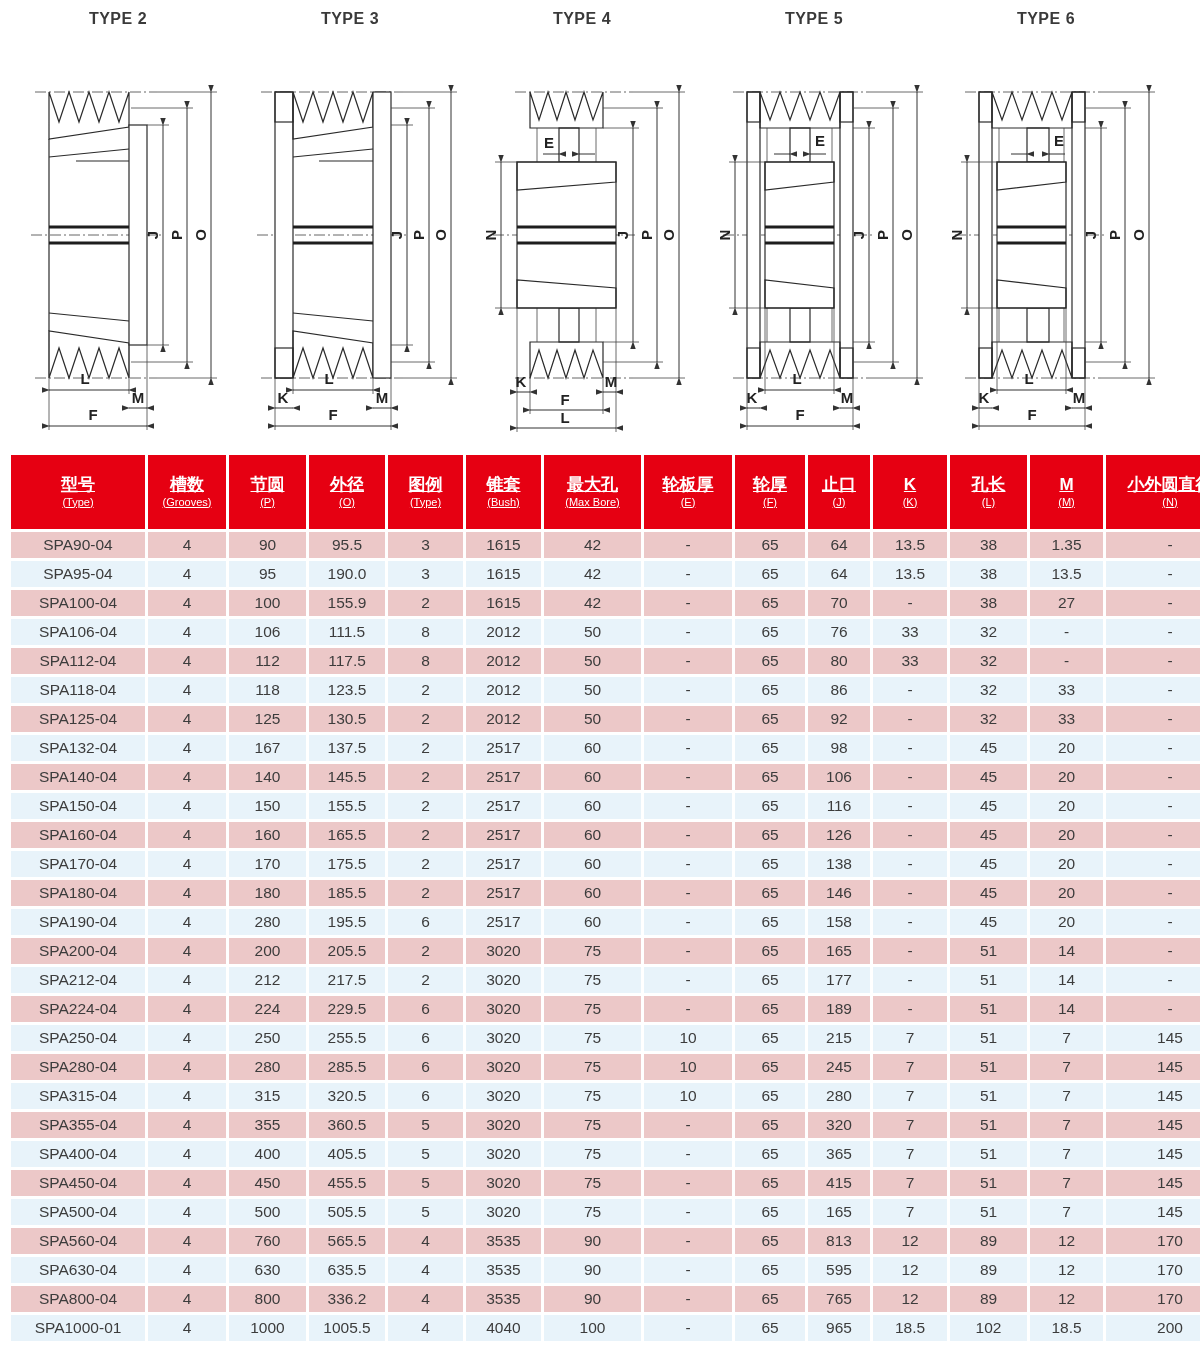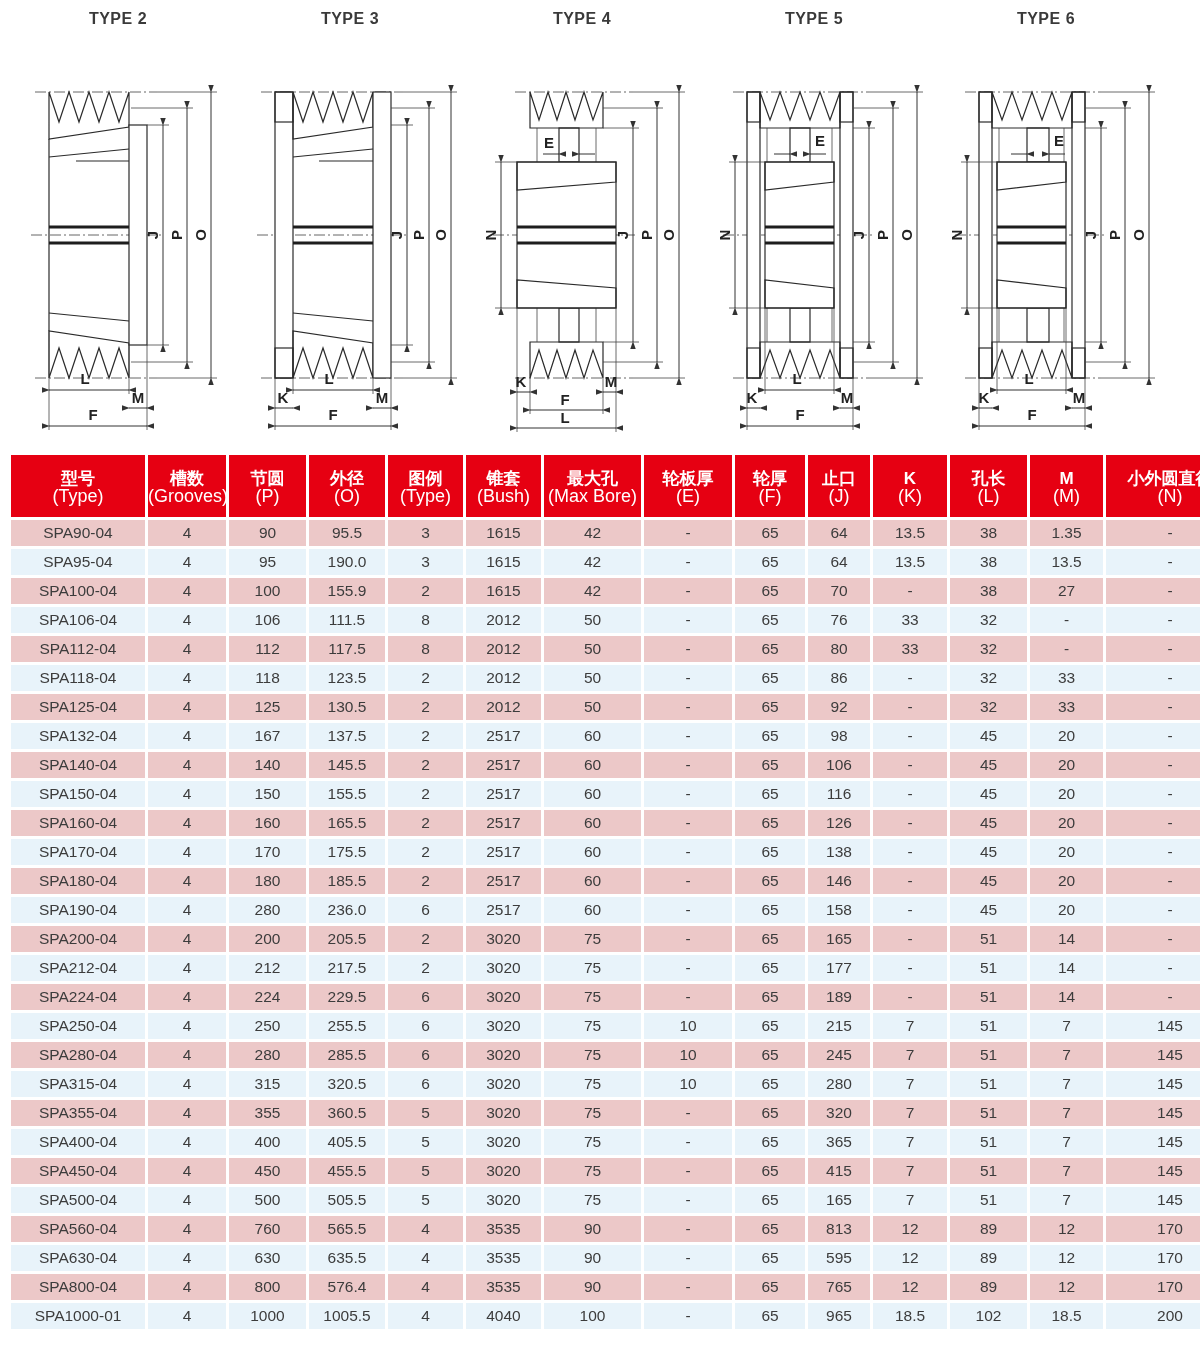--- a/index.html
+++ b/index.html
@@ -1,37 +1,37 @@
 <!DOCTYPE html>
 <html><head>
 <meta charset="utf-8">
 <style>
   * { box-sizing: border-box; margin: 0; padding: 0; }
   body { background: #ffffff; font-family: "Liberation Sans", sans-serif; }
   .page { width: 1200px; height: 1359px; background: #fff; overflow: hidden; }
 
   
-  .diagrams { display: flex; justify-content: center; padding: 6px 10px 0 10px; height: 448px; }
+  .diagrams { display: flex; justify-content: flex-end; padding: 6px 20px 0 10px; height: 448px; }
   .diagram { width: 232px; display: flex; flex-direction: column; align-items: center; }
   .diagram-title { font-size: 16px; font-weight: bold; color: #3a3a3a; letter-spacing: 0.5px; margin: 4px 0 2px 0; transform: translateX(-18px); }
   .diagram svg { display: block; }
 
   .body-line   { stroke: #2a2a2a; stroke-width: 1.2; fill: none; }
   .body-fill   { stroke: #2a2a2a; stroke-width: 1.2; fill: #ffffff; }
   .bore        { stroke: #1d1d1d; stroke-width: 3; }
   .cline       { stroke: #555; stroke-width: 0.9; stroke-dasharray: 11 3 2 3; fill: none; }
   .ext         { stroke: #444; stroke-width: 0.8; }
   .dim         { stroke: #333; stroke-width: 1; fill: none; }
   .dim-label   { font-family: "Liberation Sans", sans-serif; font-size: 15px; font-weight: bold; fill: #222; text-anchor: middle; }
 
   
   .spec-table { margin: 4px 8px 0 8px; border-collapse: separate; border-spacing: 3px; width: 1184px; table-layout: fixed; }
-  .spec-table th { background: #e60012; color: #ffffff; text-align: center; vertical-align: middle; height: 62px; padding: 2px 0; font-weight: bold; }
+  .spec-table th { background: #e60012; color: #ffffff; text-align: center; vertical-align: middle; height: 74px; padding: 2px 0; font-weight: bold; text-decoration: underline; }
   .spec-table th .zh { display: block; font-size: 17px; line-height: 20px; }
-  .spec-table th .en { display: block; font-size: 18px; font-weight: normal; line-height: 15px; text-align: center; }
+  .spec-table th .en { display: block; font-size: 11px; font-weight: normal; line-height: 15px; text-align: center; }
   .spec-table td { text-align: center; vertical-align: middle; height: 26px; font-size: 15.5px; color: #3c3c3c; white-space: nowrap; overflow: hidden; }
   .spec-table tbody tr:nth-child(odd)  td { background: #ecc8c8; }
   .spec-table tbody tr:nth-child(even) td { background: #e8f3fa; }
 </style>
 </head>
 <body>
 
 <div class="page">
 
   <div class="diagrams">
@@ -625,21 +625,21 @@
           <td>146</td>
           <td>-</td>
           <td>45</td>
           <td>20</td>
           <td>-</td>
         </tr>
         <tr>
           <td>SPA190-04</td>
           <td>4</td>
           <td>280</td>
-          <td>236.0</td>
+          <td>195.5</td>
           <td>6</td>
           <td>2517</td>
           <td>60</td>
           <td>-</td>
           <td>65</td>
           <td>158</td>
           <td>-</td>
           <td>45</td>
           <td>20</td>
           <td>-</td>
@@ -833,21 +833,21 @@
           <td>595</td>
           <td>12</td>
           <td>89</td>
           <td>12</td>
           <td>170</td>
         </tr>
         <tr>
           <td>SPA800-04</td>
           <td>4</td>
           <td>800</td>
-          <td>576.4</td>
+          <td>336.2</td>
           <td>4</td>
           <td>3535</td>
           <td>90</td>
           <td>-</td>
           <td>65</td>
           <td>765</td>
           <td>12</td>
           <td>89</td>
           <td>12</td>
           <td>170</td>

